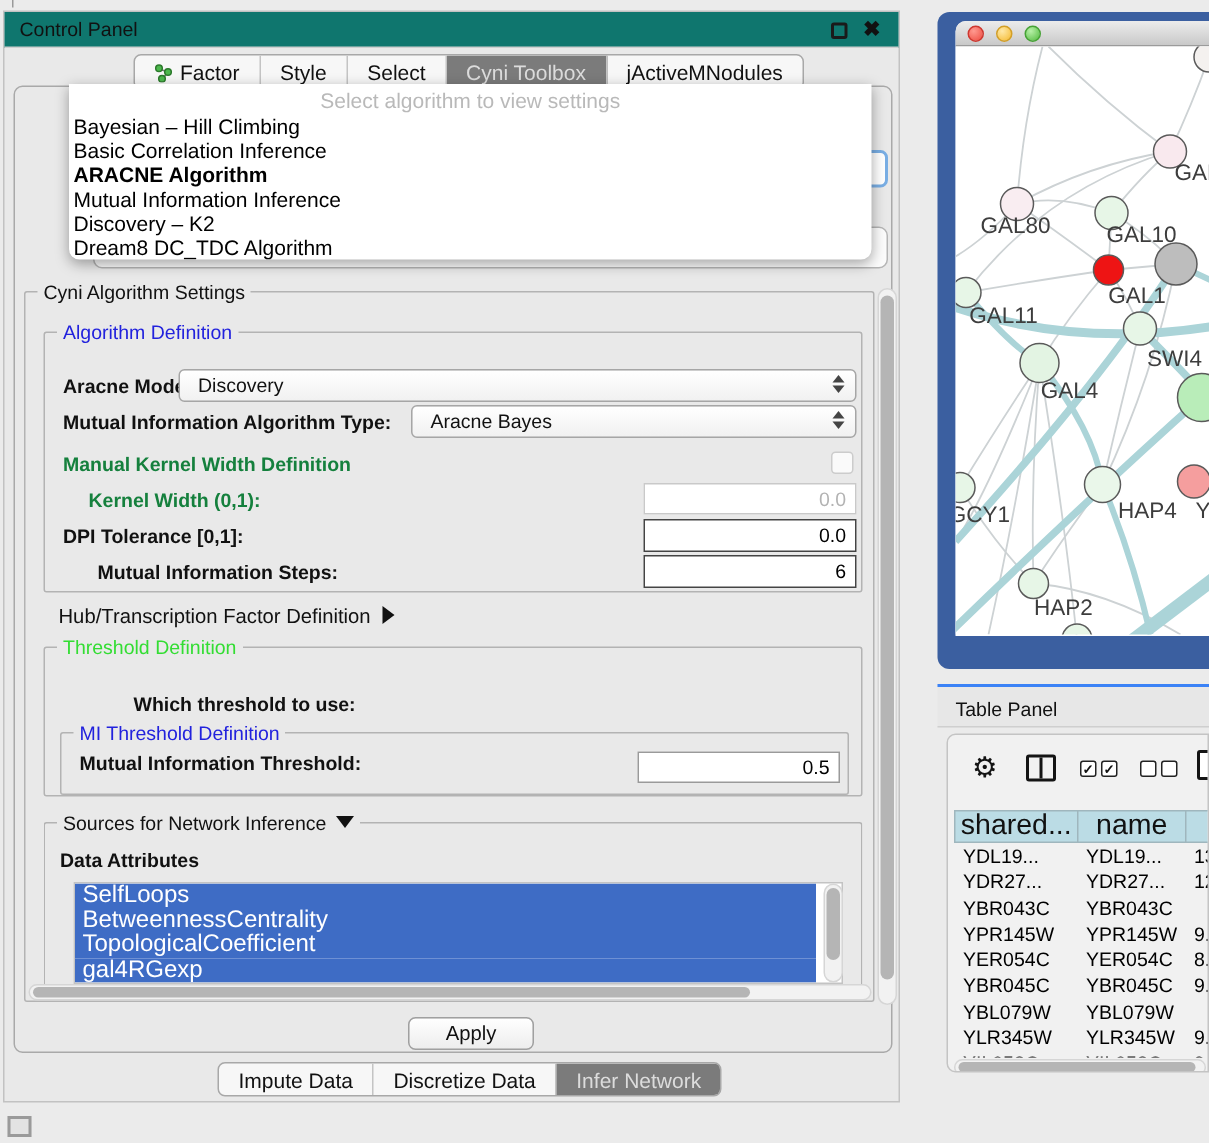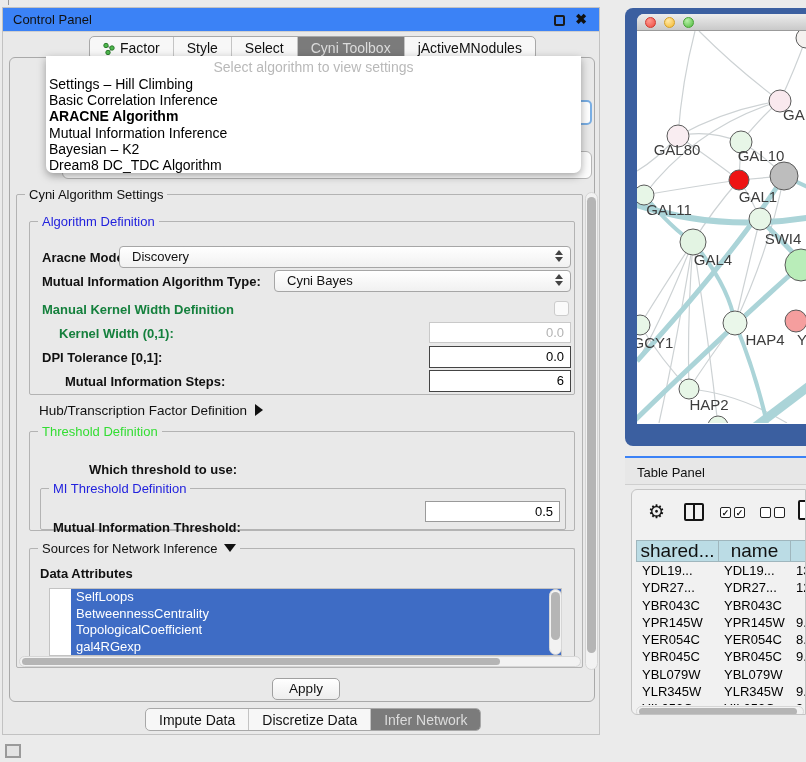--- a/index.html
+++ b/index.html
@@ -2,21 +2,21 @@
 <html><head>
 <meta charset="utf-8">
 <style>
   * { margin:0; padding:0; box-sizing:border-box; }
   html,body { width:806px; height:762px; }
   body { font-family:"Liberation Sans", sans-serif; background:#ebebeb; position:relative; overflow:hidden; }
   #stage { position:absolute; inset:0; }
 
   
   .cp-window { position:absolute; left:2px; top:7px; width:598px; height:728px; background:#e9e9e9; border:1px solid #c2c2c2; }
-  .cp-titlebar { position:absolute; left:0; top:0; right:0; height:24px; background:#3b82f6; border-bottom:1px solid #cfcfcf; }
+  .cp-titlebar { position:absolute; left:0; top:0; right:0; height:24px; background:#0f766e; border-bottom:1px solid #cfcfcf; }
   .cp-title { position:absolute; left:10px; top:4px; font-size:13px; color:#111; }
   .cp-float { position:absolute; right:34px; top:7px; width:11px; height:11px; border:2px solid #1a1a1a; border-radius:2px; cursor:pointer; }
   .cp-close { position:absolute; right:12px; top:3px; font-size:14px; font-weight:bold; color:#111; cursor:pointer; }
 
   .tabbar { position:absolute; left:86px; top:28px; height:24px; display:flex; align-items:stretch; border:1px solid #a8a8a8; border-radius:5px; background:#f7f7f7; overflow:hidden; z-index:3; }
   .tab { display:flex; align-items:center; gap:5px; padding:0 13px; font-size:14px; color:#111; border-right:1px solid #c4c4c4; cursor:pointer; white-space:nowrap; }
   .tab:last-child { border-right:none; }
   .tab.selected { background:#7b7b7b; color:#dcdcdc; }
 
   .content-panel { position:absolute; left:6px; top:49px; width:586px; height:645px; border:1px solid #a9a9a9; border-radius:6px; background:#e9e9e9; }
@@ -56,23 +56,23 @@
 
   .tri-right { display:inline-block; width:0; height:0; border-top:6px solid transparent; border-bottom:6px solid transparent; border-left:8px solid #111; margin-left:8px; vertical-align:-1px; }
   .tri-down { display:inline-block; width:0; height:0; border-left:6px solid transparent; border-right:6px solid transparent; border-top:8px solid #111; margin-left:6px; vertical-align:1px; }
 
   .vscroll { position:absolute; width:13px; background:#f2f2f2; border:1px solid #d6d6d6; border-radius:7px; }
   .vscroll .thumb { position:absolute; left:1px; width:9px; background:#b5b5b5; border-radius:5px; }
   .hscroll { position:absolute; height:11px; background:#f2f2f2; border:1px solid #d6d6d6; border-radius:6px; }
   .hscroll .thumb { position:absolute; top:1px; height:7px; background:#b5b5b5; border-radius:4px; }
 
   .attr-list { position:absolute; background:#fff; border:1px solid #c3c3c3; overflow:hidden; }
-  .attr-item { height:16.5px; line-height:16.5px; font-size:13px; color:#fff; padding-left:5px; cursor:pointer;margin-left:21px; }
-
-  .apply-btn { position:absolute; width:68px; height:22px; border:1px solid #a0a0a0; border-radius:5px; background:linear-gradient(#ffffff,#ededed); font-size:13.5px; color:#111; text-align:center; line-height:20px; cursor:pointer; }
+  .attr-item { height:16.5px; line-height:16.5px; font-size:16px; color:#fff; padding-left:5px; cursor:pointer; }
+
+  .apply-btn { position:absolute; width:84px; height:22px; border:1px solid #a0a0a0; border-radius:5px; background:linear-gradient(#ffffff,#ededed); font-size:13.5px; color:#111; text-align:center; line-height:20px; cursor:pointer; }
 
   .bottom-tabbar { position:absolute; left:145px; top:708px; height:23px; display:flex; border:1px solid #a8a8a8; border-radius:5px; background:#f7f7f7; overflow:hidden; z-index:2; }
   .bottom-tabbar .tab { font-size:14px; }
 
   .mini-square { position:absolute; left:5px; top:744px; width:16px; height:14px; border:2px solid #9a9a9a; background:#e3e3e3; cursor:pointer; }
   .top-tick { position:absolute; left:8px; top:0; width:1px; height:5px; background:#999; }
 
   
   .net-frame { position:absolute; left:625px; top:8px; width:181px; height:438px; background:#3b5fa0; border-radius:8px 0 0 8px; }
   .mac-window { position:absolute; left:12px; top:6px; width:169px; height:410px; border-radius:7px 0 0 0; overflow:hidden; background:#fff; }
@@ -159,21 +159,21 @@
           <div class="combo" style="left:89px; top:24px; width:452px;">
             <span>Discovery</span>
             <span class="arrows">
                 <i class="up"></i>
                 <i class="down"></i>
               </span>
           </div>
 
           <span class="lbl" style="left:12px; top:52px;">Mutual Information Algorithm Type:</span>
           <div class="combo" style="left:244px; top:48px; width:297px;">
-            <span>Cyni Bayes</span>
+            <span>Aracne Bayes</span>
             <span class="arrows">
                 <i class="up"></i>
                 <i class="down"></i>
               </span>
           </div>
 
           <span class="lbl disabled" style="left:12px; top:80px;">Manual Kernel Width Definition</span>
           <span class="checkbox" style="left:524px; top:79px;"></span>
 
           <span class="lbl disabled" style="left:29px; top:104px;">Kernel Width (0,1):</span>
@@ -190,21 +190,21 @@
           <span>Hub/Transcription Factor Definition</span><span class="tri-right"></span>
         </span>
 
         <div class="groupbox" style="left:12px; top:236px; width:546px; height:100px;">
           <span class="legend green">Threshold Definition</span>
 
           <span class="lbl" style="left:59px; top:30px;">Which threshold to use:</span>
 
           <div class="groupbox" style="left:10px; top:56px; width:526px; height:42px;">
             <span class="legend blue">MI Threshold Definition</span>
-            <span class="lbl" style="left:12px; top:31px;">Mutual Information Threshold:</span>
+            <span class="lbl" style="left:12px; top:12px;">Mutual Information Threshold:</span>
             <div class="field thin" style="left:384px; top:12px; width:135px;">0.5</div>
           </div>
         </div>
 
         <div class="groupbox" style="left:12px; top:353px; width:546px; height:117px; border-bottom:none;">
           <span class="legend">
             <span>Sources for Network Inference</span><span class="tri-down"></span>
           </span>
           <span class="lbl" style="left:10px; top:17px;">Data Attributes</span>
           <div class="attr-list" style="left:19px; top:39px; width:513px; height:68px;" id="attr-list">
@@ -226,25 +226,25 @@
       <div class="vscroll" style="left:575px; top:134px; height:478px;">
         <div class="thumb" style="top:4px; height:456px;"></div>
       </div>
 
       <div class="apply-btn" style="left:262px; top:620px;">Apply</div>
     </div>
 
     <div class="dropdown">
       <div class="dd-placeholder">Select algorithm to view settings</div>
       <div id="dd-items">
-          <div class="dd-item">Settings – Hill Climbing</div>
+          <div class="dd-item">Bayesian – Hill Climbing</div>
           <div class="dd-item">Basic Correlation Inference</div>
           <div class="dd-item bold">ARACNE Algorithm</div>
           <div class="dd-item">Mutual Information Inference</div>
-          <div class="dd-item">Bayesian – K2</div>
+          <div class="dd-item">Discovery – K2</div>
           <div class="dd-item">Dream8 DC_TDC Algorithm</div>
         </div>
     </div>
   </div>
 
   <div class="bottom-tabbar" id="bottom-tabs">
       <div class="tab">Impute Data</div>
       <div class="tab">Discretize Data</div>
       <div class="tab selected">Infer Network</div>
     </div>

